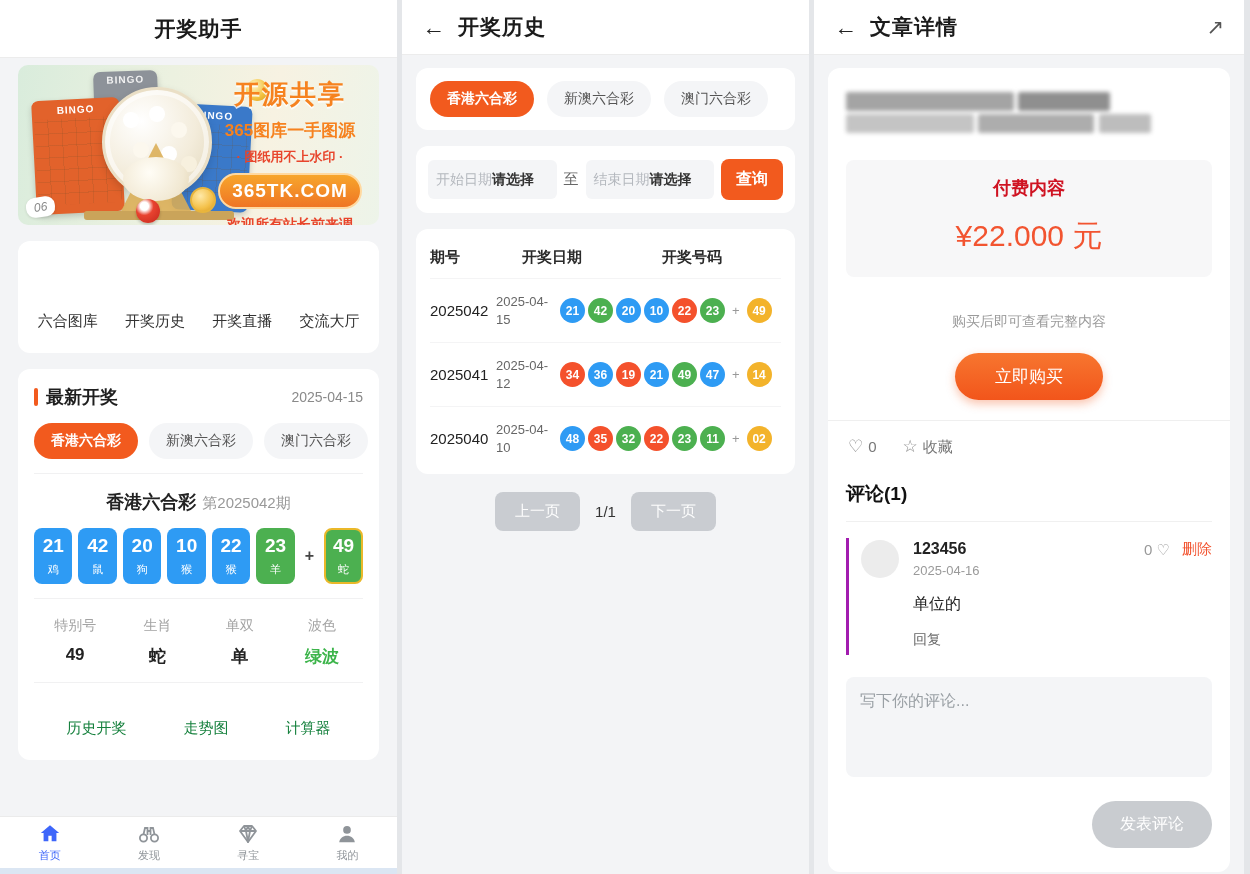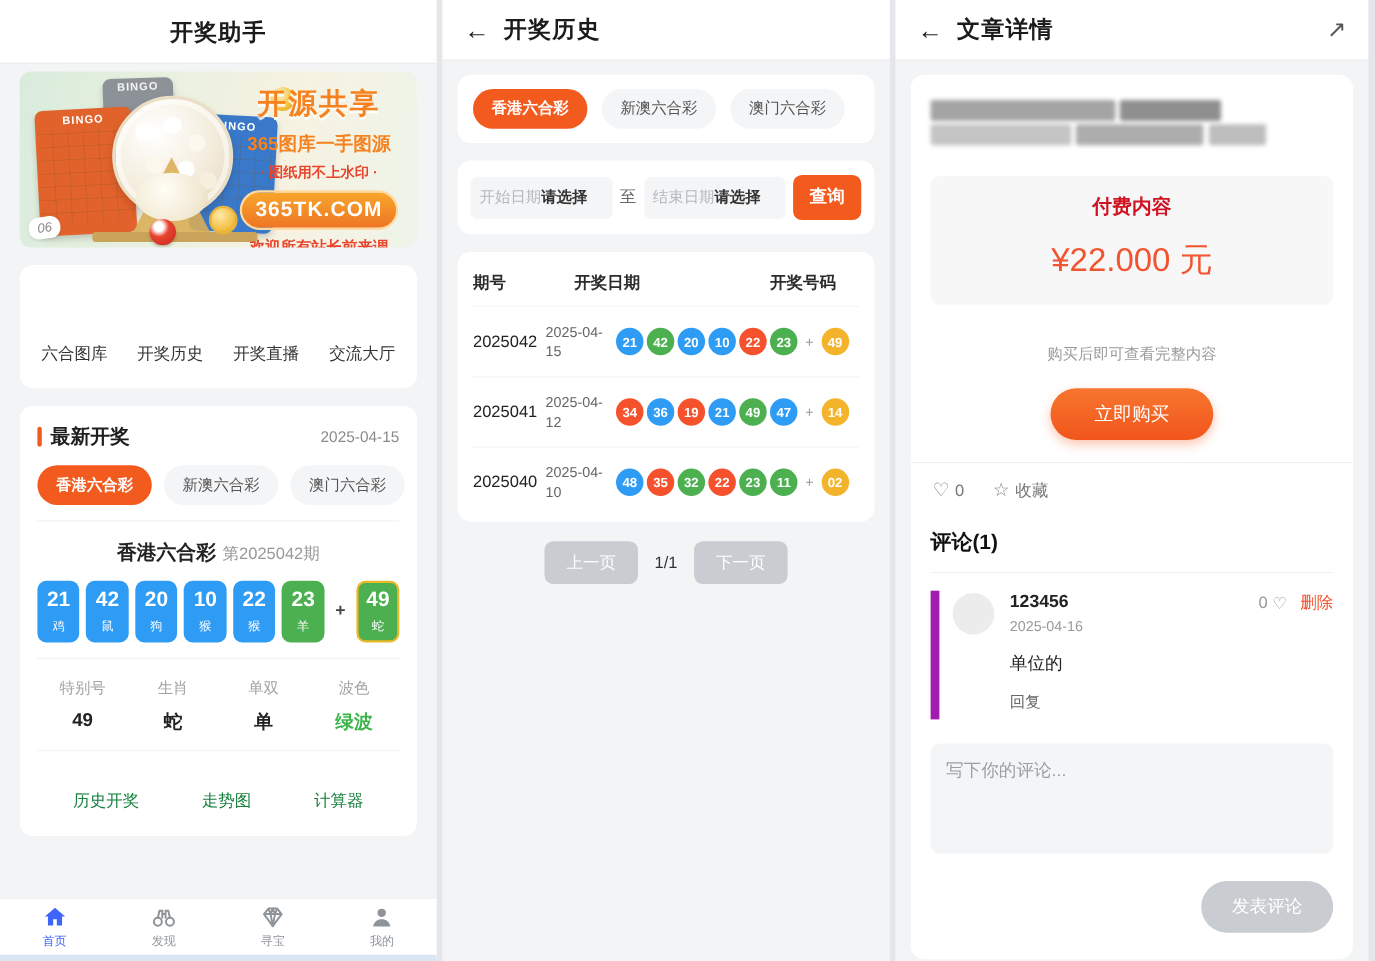--- a/index.html
+++ b/index.html
@@ -116,21 +116,21 @@
   .date-box { flex:1; min-width:0; background:#f4f5f7; border-radius:6px; padding:10px 8px; white-space:nowrap; overflow:hidden; cursor:pointer;}
   .date-label { color:#b4b8be; font-size:14px; }
   .date-value { color:#333; font-size:14px; font-weight:bold; }
   .to-label { color:#666; font-size:15px; }
   .query-btn { background:#f25a1e; color:#fff; font-size:16px; font-weight:bold; border:none; border-radius:8px;
     padding:10px 15px; cursor:pointer; }
   .table-card { margin-top:16px; padding:6px 14px 4px; }
   .tbl-head { display:flex; padding:13px 0 11px; font-size:15px; font-weight:bold; color:#2b2b2b; }
   .th-issue { width:66px; }
   .th-date { margin-left:26px; }
-  .th-nums { margin-left:118px;font-family:Liberation Serif, serif; }
+  .th-nums { margin-left:80px;font-family:Liberation Serif, serif; }
   .hrow { display:flex; align-items:center; padding:14px 0; border-top:1px solid #f4f4f5; }
   .issue { width:66px; font-size:15px; color:#222; }
   .rdate { width:64px; font-size:13px; color:#666; line-height:1.35; word-break:break-all; padding-right:5px;}
   .rballs { display:flex; align-items:center; gap:3px; }
   .ball { width:25px; height:25px; border-radius:50%; color:#fff; font-size:12px; font-weight:bold;
     display:flex; align-items:center; justify-content:center; }
   .plus-sm { color:#999; font-size:13px; margin:0 4px; }
   .pager { margin-top:18px; display:flex; align-items:center; justify-content:center; gap:15px; }
   .pg-btn { background:#c9ccd1; color:#fdfdfd; border:none; border-radius:8px; padding:10px 20px; font-size:15px; cursor:pointer;}
   .pg-info { color:#333; font-size:15px; }
@@ -146,21 +146,21 @@
   .paid-label { font-size:18px; font-weight:bold; color:#cf1322; }
   .paid-price { margin-top:16px; font-size:30px; color:#f25430; }
   .paid-hint { margin-top:36px; text-align:center; font-size:14px; color:#9b9b9b; }
   .buy-row { margin-top:22px; text-align:center; }
   .buy-btn { background:linear-gradient(#f7762f,#f2551b); color:#fff; border:none; border-radius:28px;
     font-size:17px; padding:12px 40px; cursor:pointer; box-shadow:0 4px 10px rgba(242,90,30,.35);}
   .like-row { display:flex; align-items:center; gap:26px; padding:15px 2px 4px; color:#777; font-size:15px; }
   .like-row .icn { font-size:17px; margin-right:5px; color:#8a8a8a;}
   .thick-div { height:1px; background:#efefef; margin:20px -18px 0; }
   .cmt-title { margin-top:20px; font-size:19px; font-weight:bold; color:#111; padding-bottom:14px; border-bottom:1px solid #f0f0f0;}
-  .cmt-item { margin-top:16px; border-left:8px solid #a21caf; padding:2px 0 6px 12px; }
+  .cmt-item { margin-top:16px; border-left:3px solid #a21caf; padding:2px 0 6px 12px; }
   .cmt-head { display:flex; align-items:flex-start; }
   .cmt-av { width:38px; height:38px; border-radius:50%; background:#ececec; flex:0 0 38px; }
   .cmt-info { margin-left:14px; }
   .cmt-name { font-size:16px; font-weight:bold; color:#222; }
   .cmt-date { font-size:13px; color:#9a9a9a; margin-top:5px; }
   .cmt-right { margin-left:auto; display:flex; align-items:center; font-size:15px; color:#999; }
   .cmt-del { color:#f25430; margin-left:12px; cursor:pointer; }
   .cmt-text { margin:16px 0 0 52px; font-size:16px; color:#222; }
   .cmt-reply { margin:16px 0 0 52px; font-size:14px; color:#666; cursor:pointer; }
   .cmt-input { margin-top:22px; width:100%; height:100px; background:#f4f5f7; border:none; border-radius:8px;

